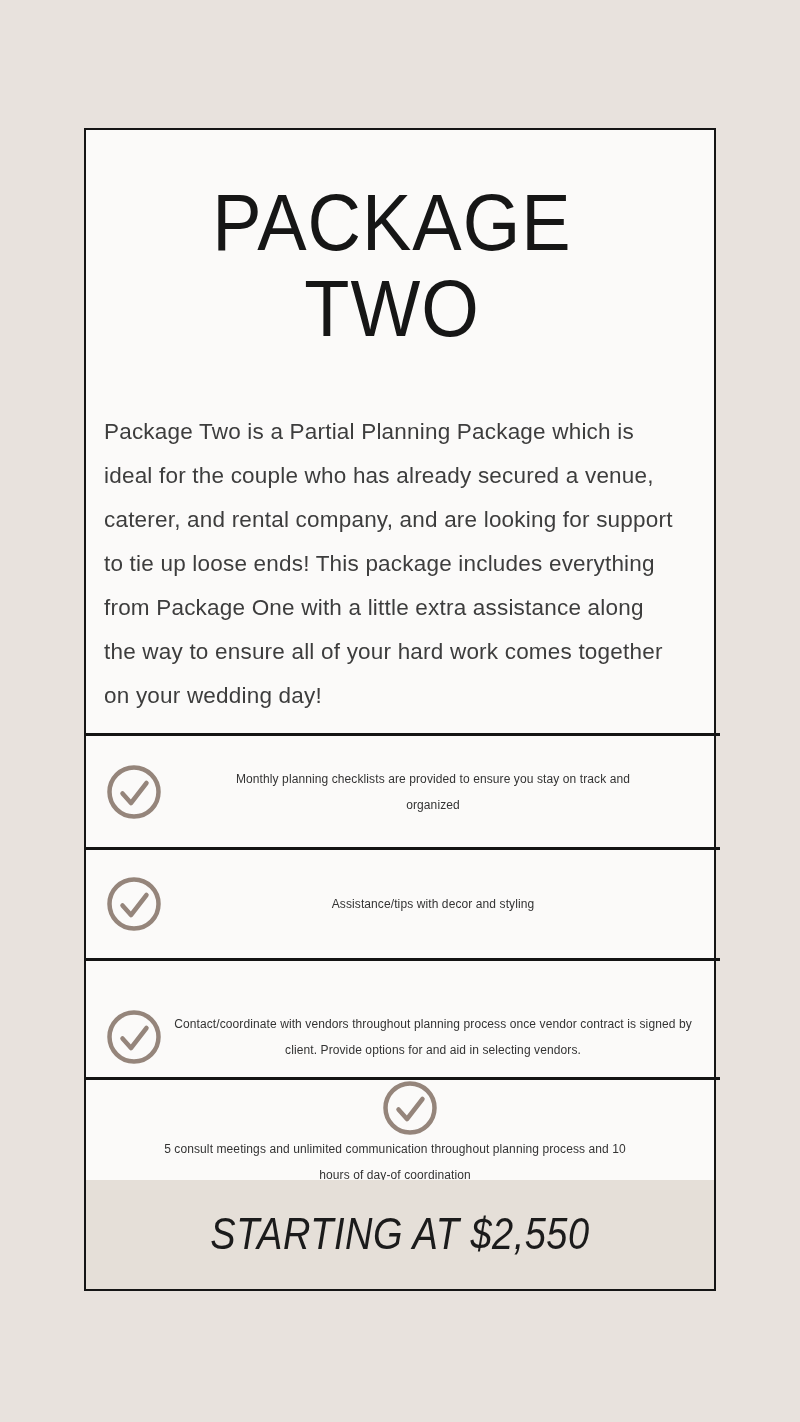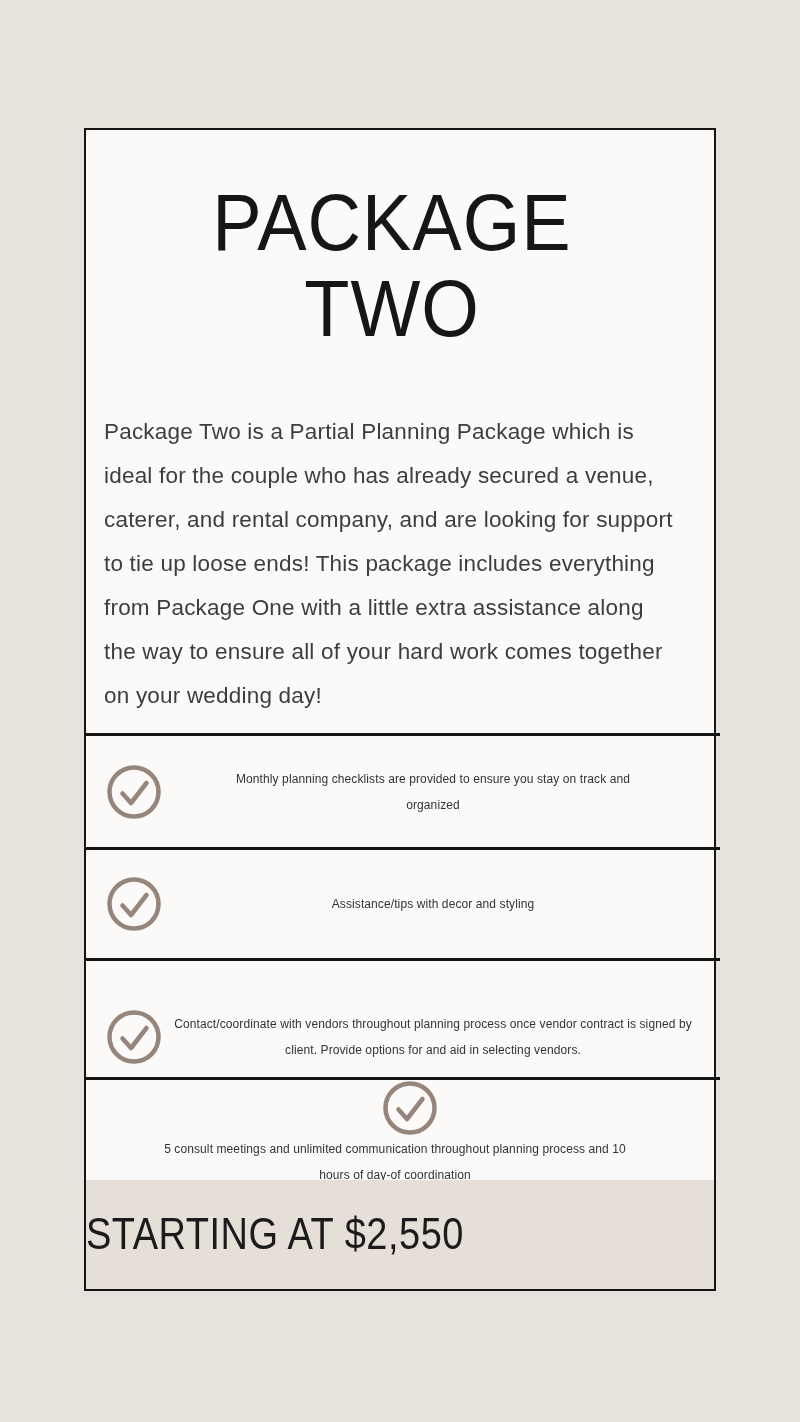--- a/index.html
+++ b/index.html
@@ -98,21 +98,22 @@
   .r2 .feature-text { max-width: 520px; }
   .r3 .feature-text { max-width: 532px; }
   .r4 .feature-text { max-width: 482px; }
   .price-banner {
     position: absolute;
     left: 0; right: 0; bottom: 0;
     top: 1050px;
     background: #e5dfd8;
     display: flex;
     align-items: center;
-    justify-content: flex-start;
+    justify-content: center;
+    font-style: italic;
   }
   .price-text {
     margin: 0;
     font-weight: 300;
     font-size: 38px;
     letter-spacing: 0.5px;
     color: #1b1b1b;
     transform: scaleY(1.18);
   }
 </style>

